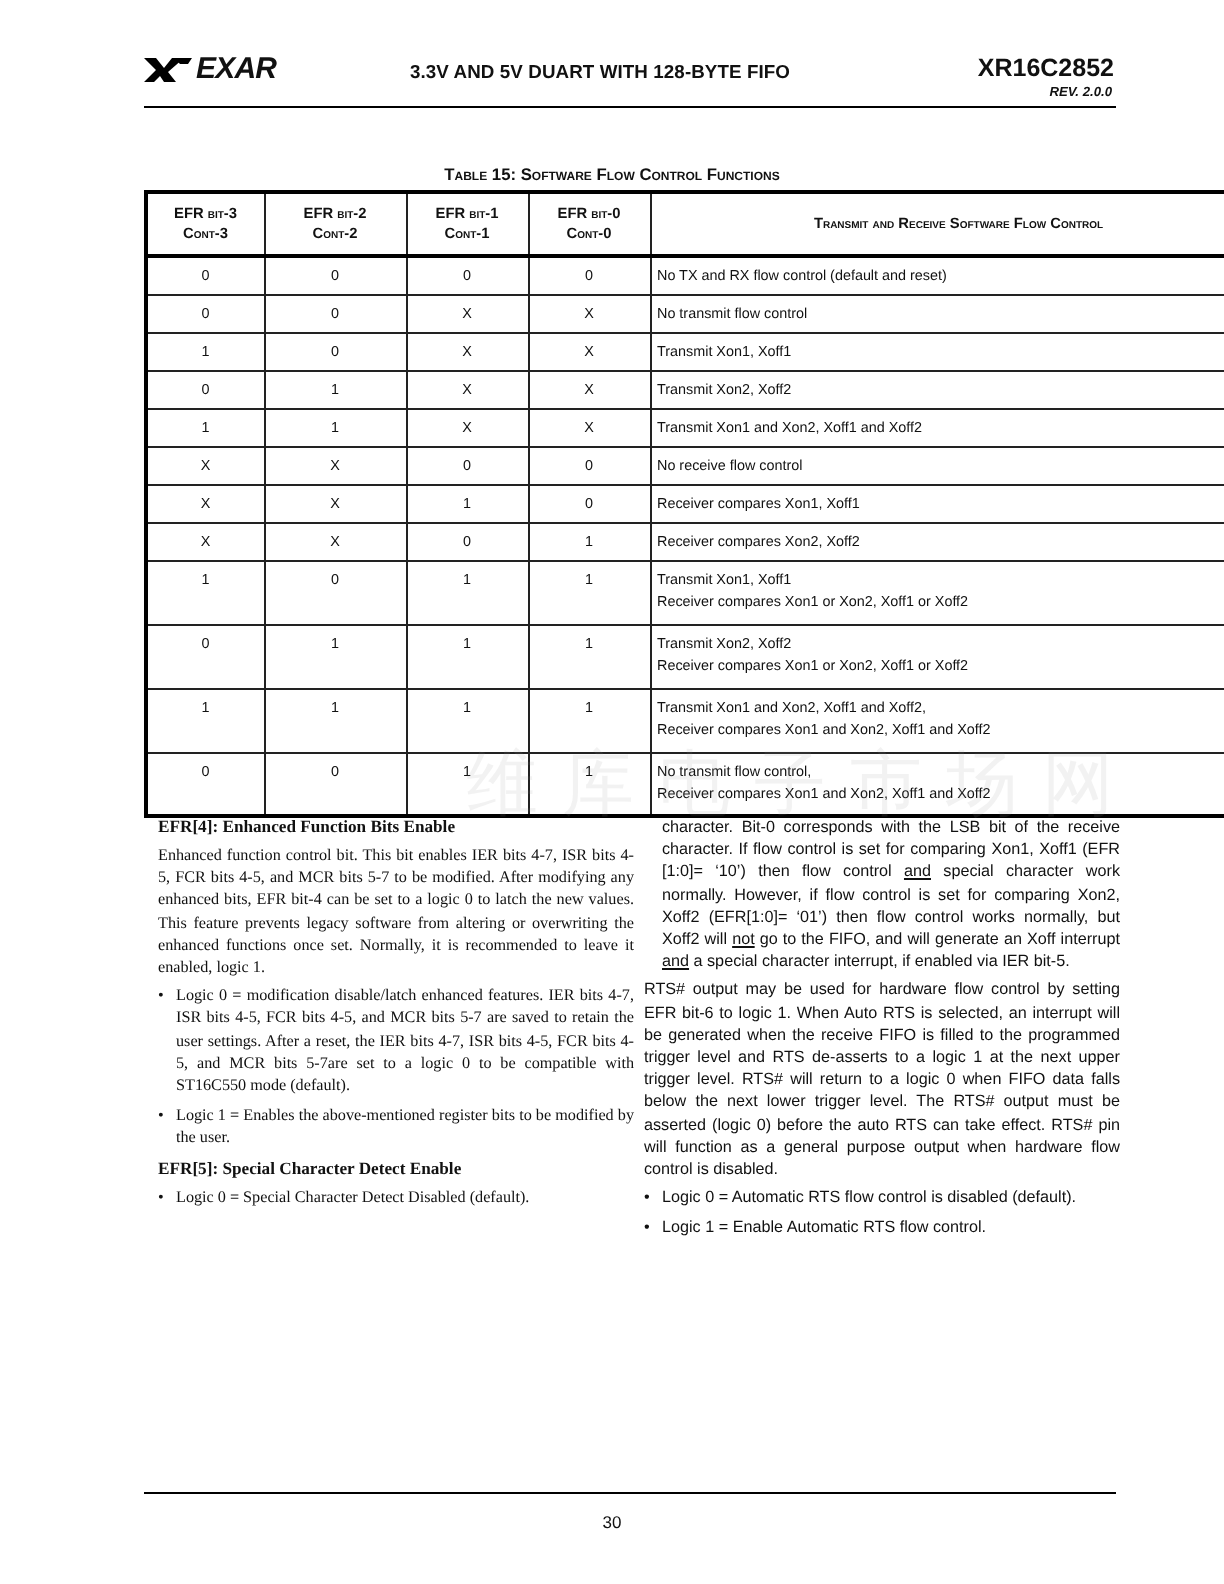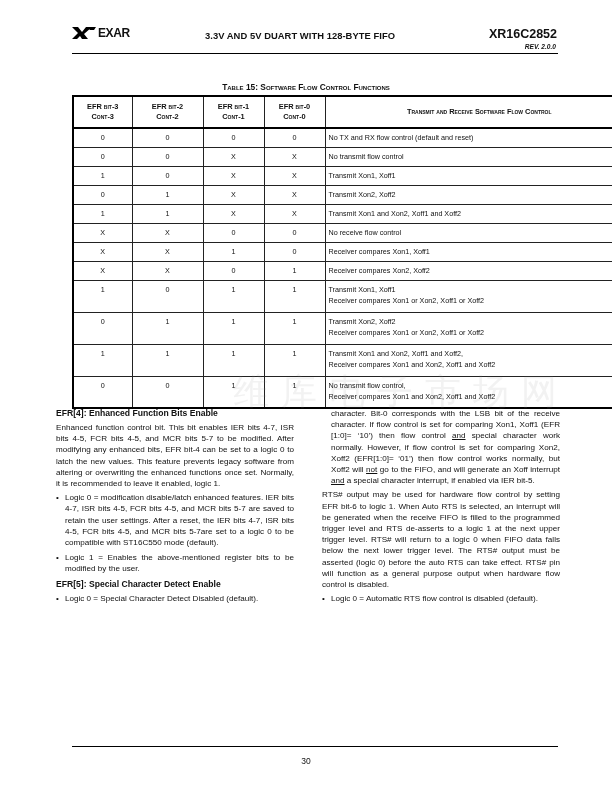--- a/index.html
+++ b/index.html
@@ -9,21 +9,21 @@
     font-family: "Liberation Sans", "DejaVu Sans", sans-serif;
     color: #111;
     overflow: hidden;
   }
   .logo {
     position: absolute; left: 72px; top: 26px;
     display: flex; align-items: center;
     font-weight: bold; font-size: 14px; letter-spacing: -0.5px;
   }
   .logo svg { display: block; }
-  .logo-text { font-family: "Liberation Sans", sans-serif; font-weight: 900; font-size: 12px; margin-left: 2px; letter-spacing: -0.4px; }
+  .logo-text { font-family: "Liberation Sans", sans-serif; font-weight: 900; font-size: 15px; font-style: italic; margin-left: 2px; letter-spacing: -0.4px; }
   .hdr-title {
     position: absolute; left: 205px; top: 30px;
     font-size: 9.4px; font-weight: bold; letter-spacing: 0.05px;
   }
   .hdr-part {
     position: absolute; right: 55px; top: 27px;
     font-size: 12.5px; font-weight: bold;
   }
   .hdr-rev {
     position: absolute; right: 56px; top: 43px;
@@ -63,21 +63,21 @@
   table.flow tr.double td { height: 32px; }
   .watermark {
     position: absolute; left: 205px; top: 368px;
     font-family: "DejaVu Serif", serif; font-size: 36px; color: rgba(150,150,150,0.12);
     letter-spacing: 12px; pointer-events: none; padding-left: 28px;
   }
   .col {
     position: absolute; top: 408px; width: 238px;
     font-size: 8.1px; line-height: 11.2px; text-align: justify;
   }
-  .col.left { left: 56px; }
+  .col.left { left: 79px; font-family: Liberation Serif, serif; }
   .col.right { left: 322px; }
   .col h3 { font-size: 8.6px; font-weight: bold; margin: 0 0 3px 0; line-height: 11px; }
   .col p { margin: 0 0 3px 0; }
   .col ul { list-style: none; margin: 0 0 3px 0; }
   .col li { position: relative; padding-left: 9px; margin-bottom: 4px; }
   .col li::before { content: "•"; position: absolute; left: 0; top: 0; }
   .col u { }
   .ftr-rule {
     position: absolute; left: 72px; right: 54px; top: 746px;
     border-top: 1px solid #000;
@@ -243,17 +243,18 @@
   <ul>
     <li>Logic 0 = Special Character Detect Disabled (default).</li>
   </ul>
 </div>
 
 <div class="col right">
   <p style="padding-left:9px;"><span>character. Bit-0 corresponds with the LSB bit of the receive character. If flow control is set for comparing Xon1, Xoff1 (EFR [1:0]= ‘10’) then flow control </span><u>and</u><span> special character work normally. However, if flow control is set for comparing Xon2, Xoff2 (EFR[1:0]= ‘01’) then flow control works normally, but Xoff2 will </span><u>not</u><span> go to the FIFO, and will generate an Xoff interrupt </span><u>and</u><span> a special character interrupt, if enabled via IER bit-5.</span></p>
   <p>RTS# output may be used for hardware flow control by setting EFR bit-6 to logic 1. When Auto RTS is selected, an interrupt will be generated when the receive FIFO is filled to the programmed trigger level and RTS de-asserts to a logic 1 at the next upper trigger level. RTS# will return to a logic 0 when FIFO data falls below the next lower trigger level. The RTS# output must be asserted (logic 0) before the auto RTS can take effect. RTS# pin will function as a general purpose output when hardware flow control is disabled.</p>
   <ul>
     <li>Logic 0 = Automatic RTS flow control is disabled (default).</li>
+    <li>Logic 1 = Enable Automatic RTS flow control.</li>
   </ul>
 </div>
 
 <div class="ftr-rule"></div>
 <div class="page-num">30</div>
 
 </body></html>

